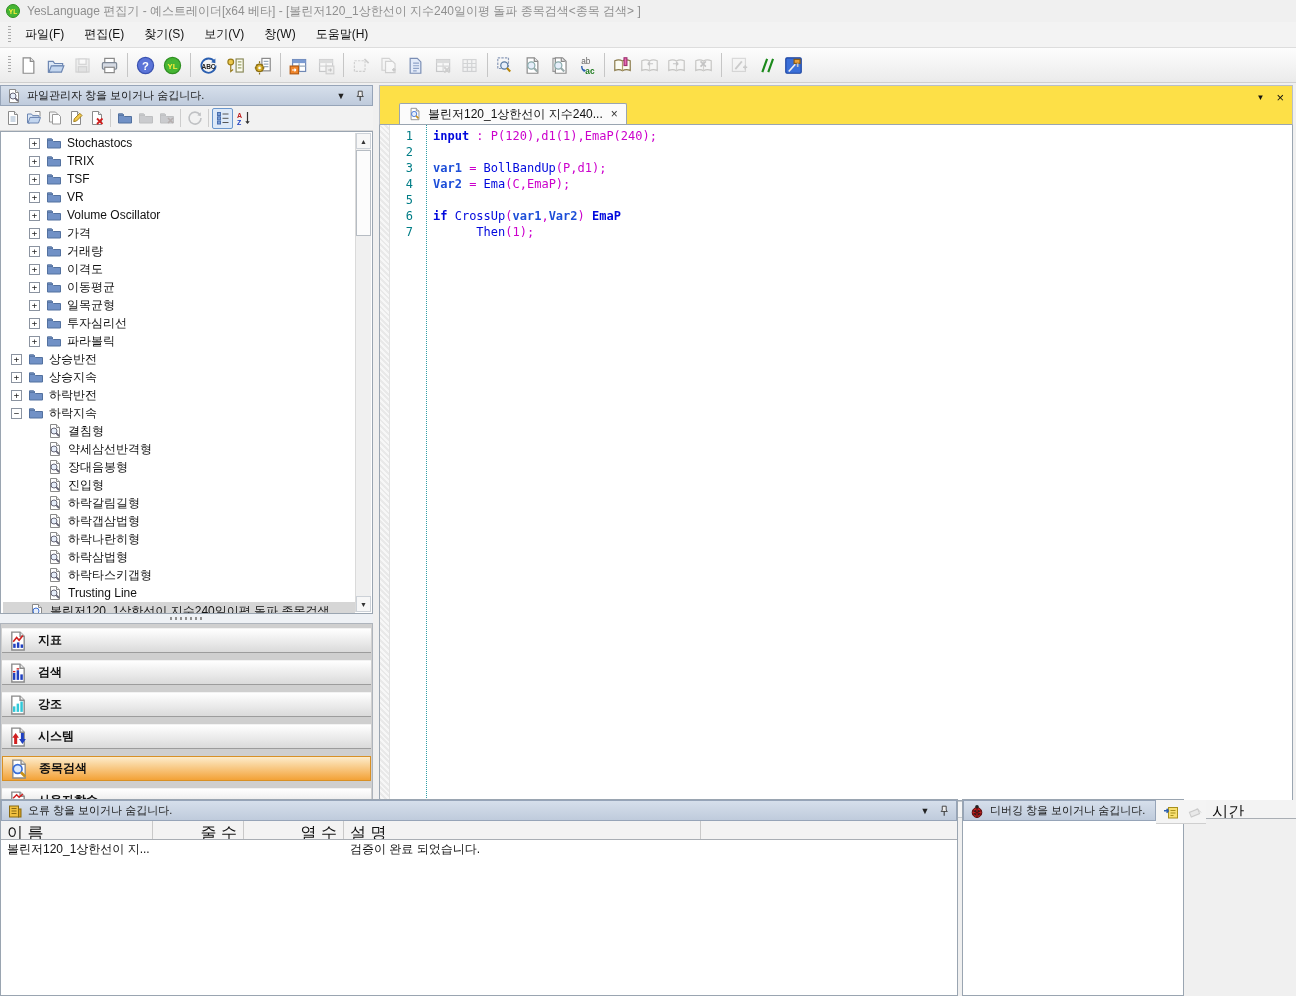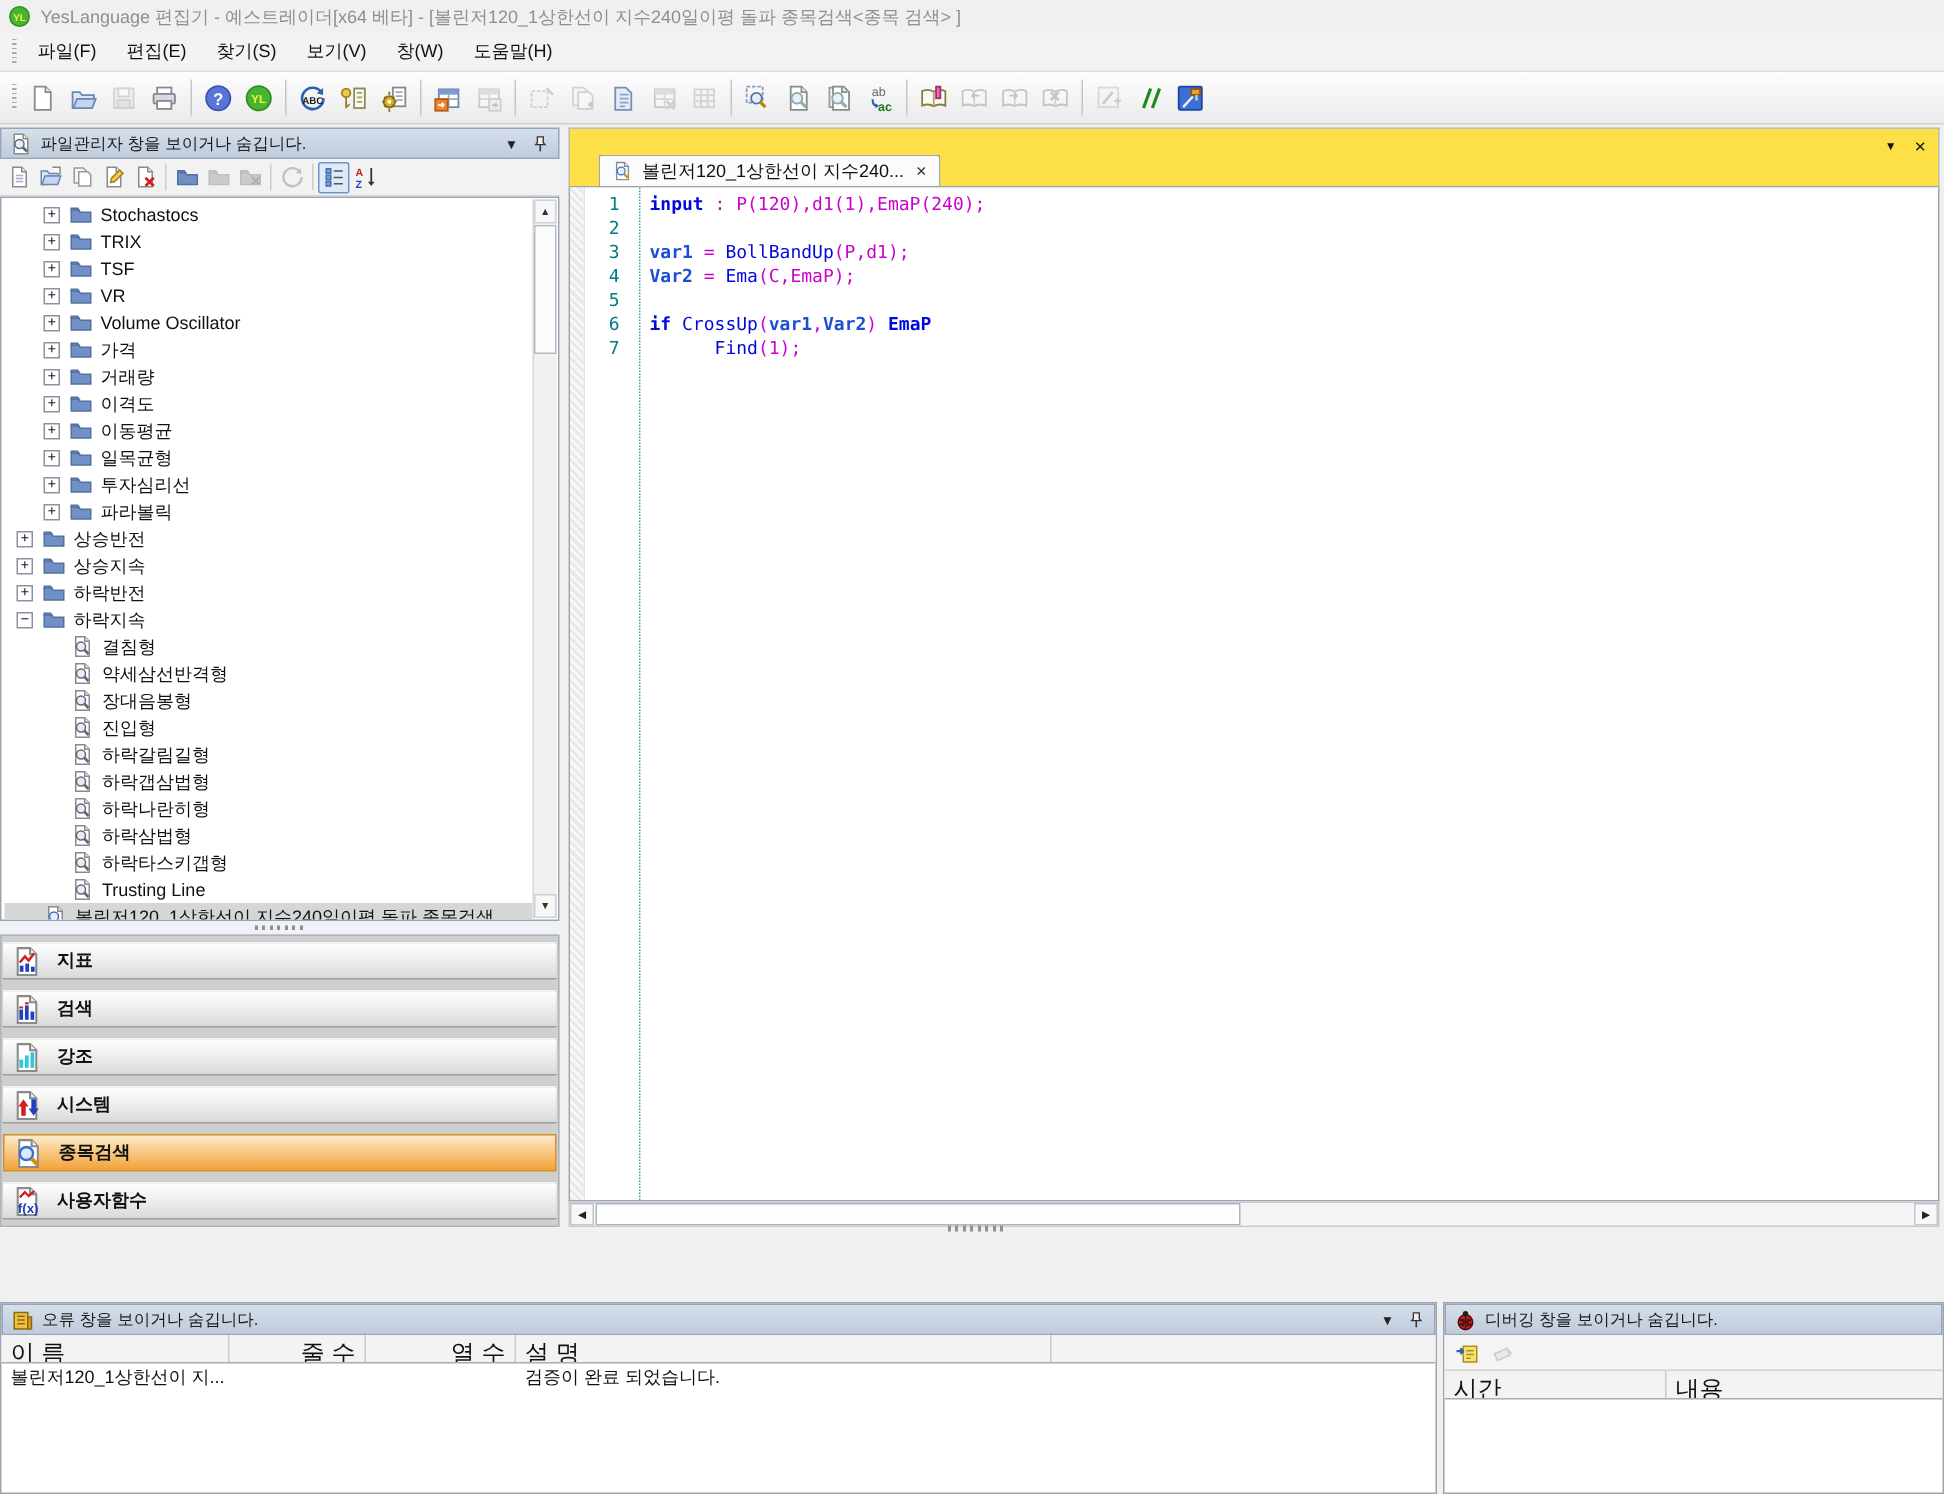--- a/index.html
+++ b/index.html
@@ -80,29 +80,29 @@
   .c-var{color:#1d4ed8;font-weight:bold;}
 
   .hscroll{height:17px; background:#f5f5f5; border:1px solid #c6cacf; position:relative; flex:none;}
   .hs-btn{position:absolute; top:0; bottom:0; width:16px; background:#f8f8f8; border:1px solid #c2c7cd; display:flex; align-items:center; justify-content:center; font-size:7px; color:#222;}
   .hs-left{left:0;} .hs-right{right:0;}
   .hs-thumb{position:absolute; left:17px; top:0; bottom:0; width:430px; background:#fdfdfd; border:1px solid #afb5bc;}
 
   .mid-split-handle{position:absolute; left:632px; top:733px; width:38px; height:4px; background:repeating-linear-gradient(90deg,#8f8f8f 0 2px,transparent 2px 5px);}
 
   
-  .bottom{position:absolute; top:868px; bottom:0; left:0; width:1296px;}
+  .bottom{position:absolute; top:799px; bottom:0; left:0; width:1184px;}
   .err-panel{position:absolute; left:0; top:0; bottom:0; width:958px; display:flex; flex-direction:column; background:#fff; border:1px solid #9aa5b1;}
   .grid-head{display:flex; height:19px; background:#f3f3f3; border-bottom:1px solid #a9aeb4; flex:none; align-items:stretch;}
   .gh-cell{border-right:1px solid #c9c9c9; padding:2px 6px; font-size:16px; color:#111; white-space:nowrap; overflow:hidden;}
   .gh-cell.r{text-align:right;}
   .grid-row{display:flex; height:18px; align-items:center; flex:none;}
   .gr-cell{padding:0 6px; font-size:12px; white-space:nowrap; overflow:hidden;}
   .c-name{width:152px;} .c-line{width:91px;} .c-col{width:100px;} .c-desc{width:357px;} .c-rest{flex:1; border-right:none;}
-  .dbg-panel{position:absolute; left:962px; top:0; bottom:0; right:0; display:flex; flex-direction:column; background:#fff; border:1px solid #9aa5b1;}
+  .dbg-panel{position:absolute; left:962px; top:0; bottom:0; right:0; display:flex; background:#fff; border:1px solid #9aa5b1;}
   .dbg-toolbar{height:24px; background:#f4f4f4; border-bottom:1px solid #cfcfcf; display:flex; align-items:center; gap:4px; padding-left:4px; flex:none;}
   .dbg-toolbar .fp-btn svg{width:16px; height:16px;}
   .c-time{width:148px;} .c-content{flex:1; border-right:none;}
 </style>
 </head>
 <body>
 
 <div class="titlebar">
   <span class="icon">
       <svg viewBox="0 0 16 16" width="16" height="16">
@@ -911,21 +911,21 @@
           <div class="cl">
             <span class="ln">5</span>
             <span class="ct"></span>
           </div>
           <div class="cl">
             <span class="ln">6</span>
             <span class="ct"><span class="c-kw">if </span><span class="c-fn">CrossUp</span><span class="c-pn">(</span><span class="c-var">var1</span><span class="c-pn">,</span><span class="c-var">Var2</span><span class="c-pn">) </span><span class="c-kw">EmaP</span></span>
           </div>
           <div class="cl">
             <span class="ln">7</span>
-            <span class="ct"><span class="c-pn">      </span><span class="c-fn">Find</span><span class="c-pn">(1);</span></span>
+            <span class="ct"><span class="c-pn">      </span><span class="c-fn">Then</span><span class="c-pn">(1);</span></span>
           </div>
         </div>
     </div>
     <div class="hscroll">
       <div class="hs-btn hs-left">◀</div>
       <div class="hs-thumb"></div>
       <div class="hs-btn hs-right">▶</div>
     </div>
   </div>
 

